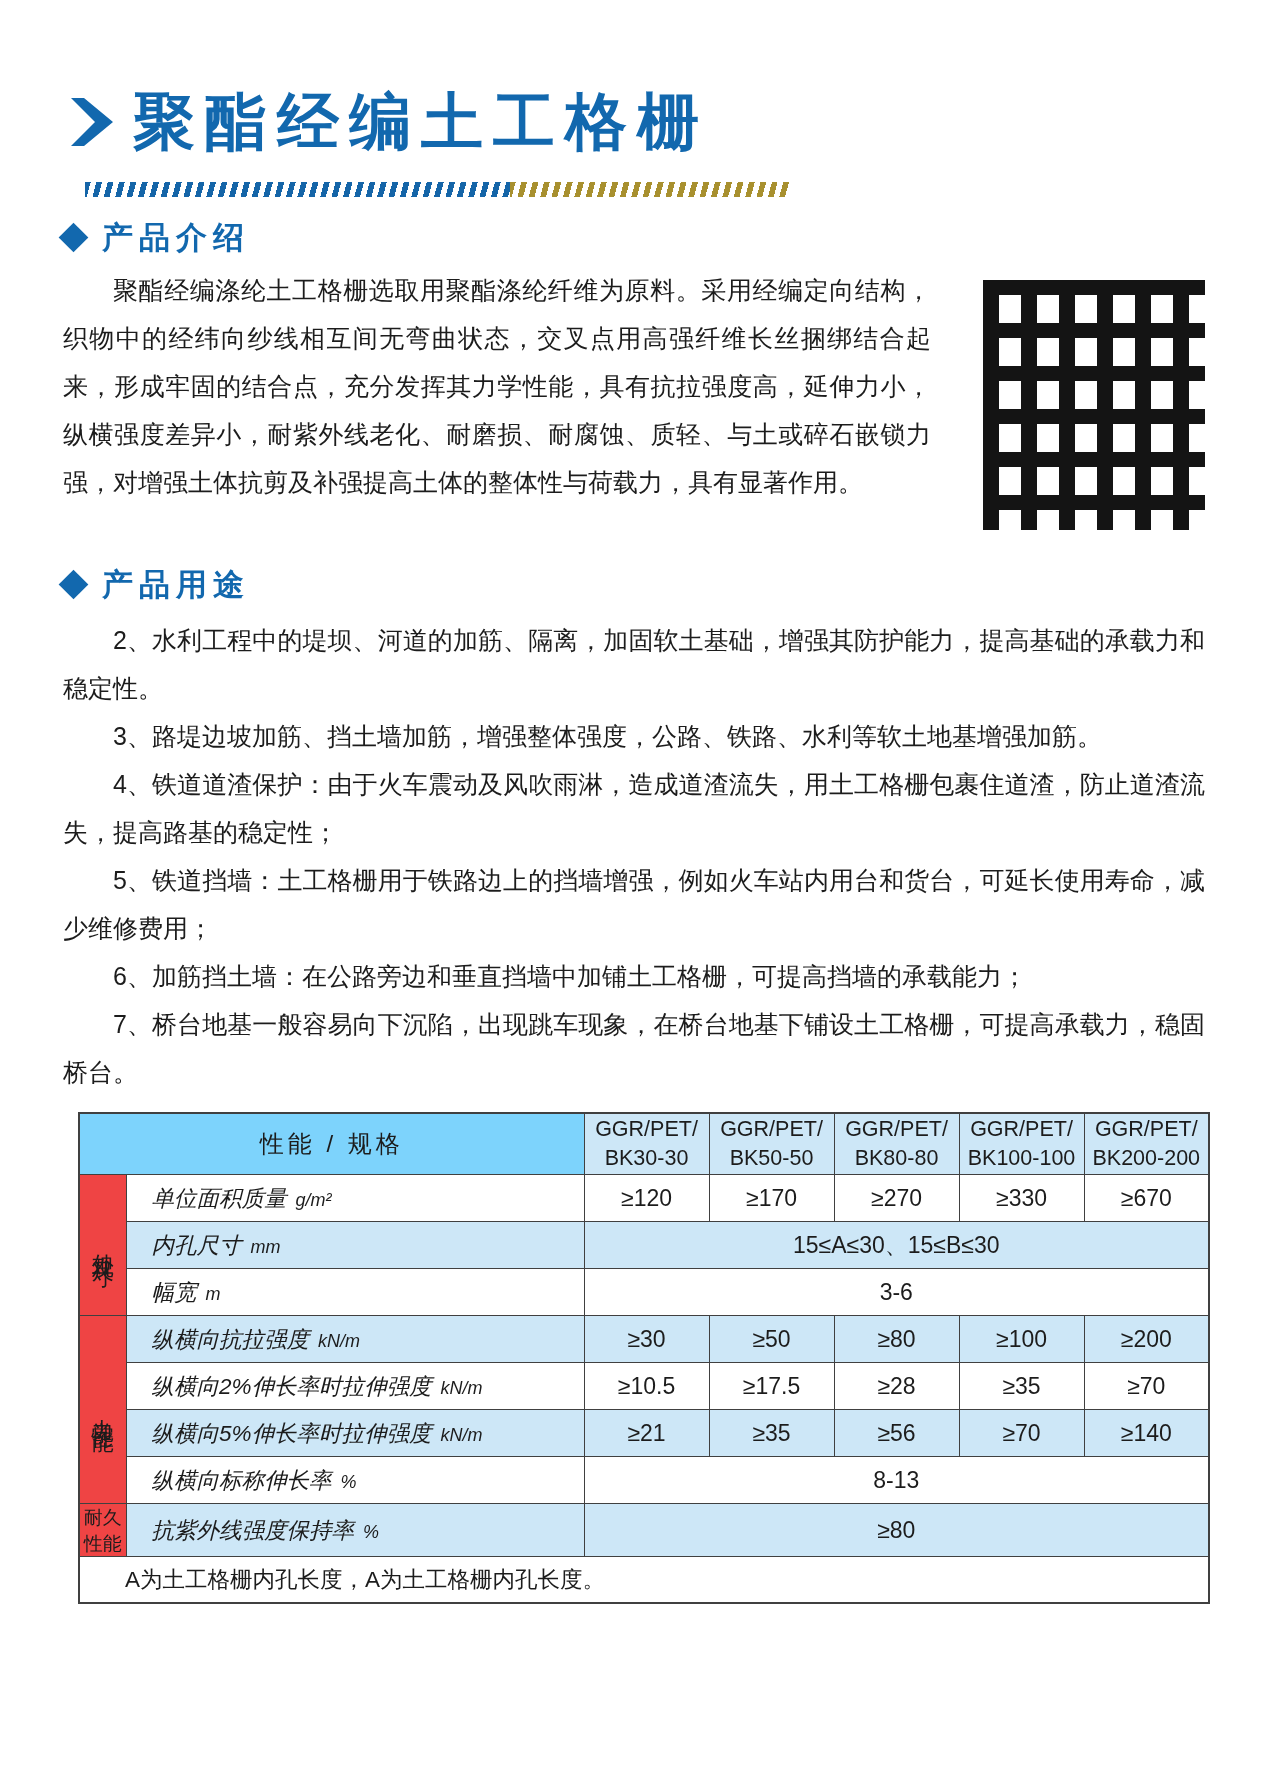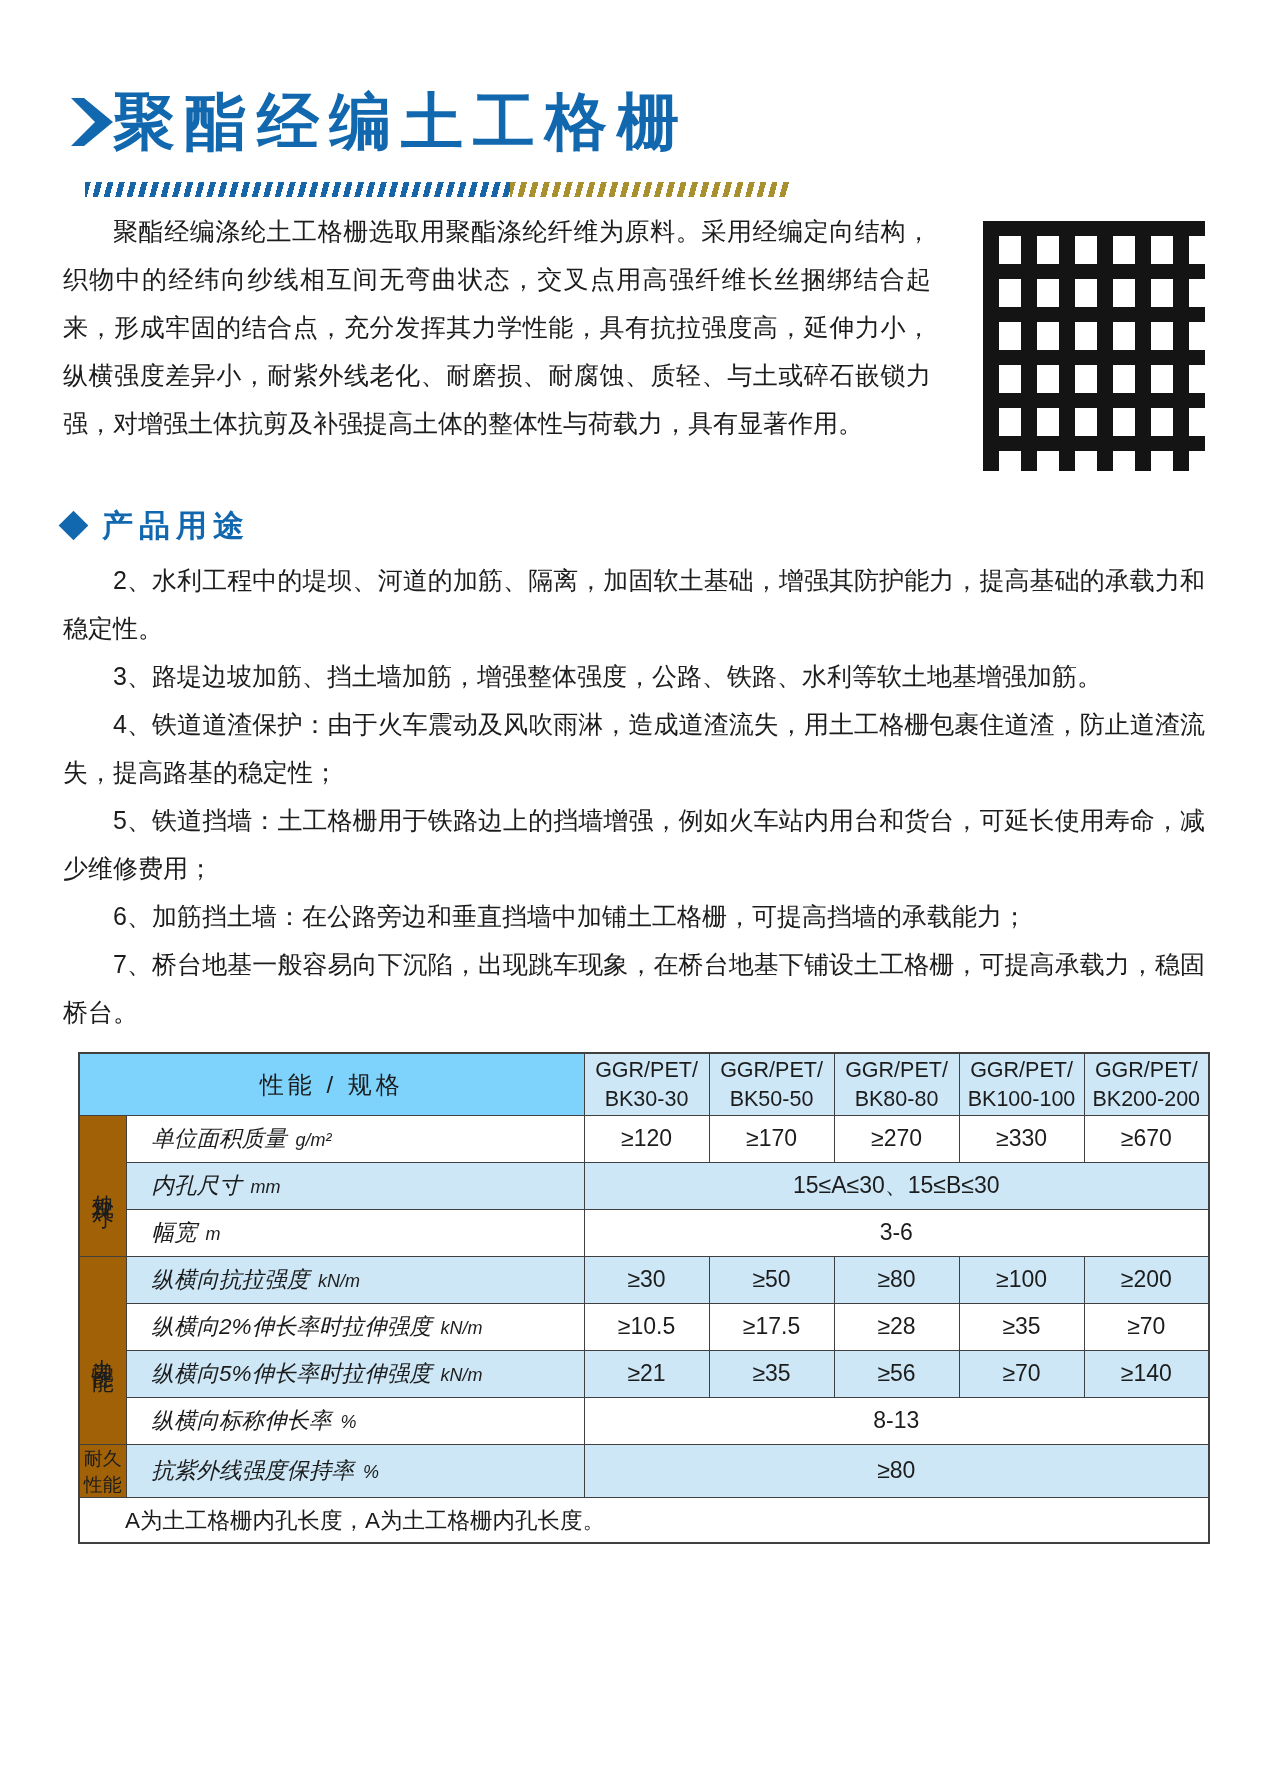--- a/index.html
+++ b/index.html
@@ -7,21 +7,21 @@
     position:relative;
     width:1282px;height:1786px;
     box-sizing:border-box;
     padding:88px 77px 0 63px;
     background:#ffffff;
     font-family:"Liberation Sans","DejaVu Sans",sans-serif;
     color:#1c1c1c;
     overflow:hidden;
   }
   
-  .title-row{display:flex;align-items:center;margin-left:8px;}
+  .title-row{display:flex;align-items:center;gap:20px;margin-left:8px;}
   .title-arrow{width:42px;height:48px;flex:0 0 auto;}
   h1.page-title{
     margin:0;
     font-family:"Liberation Serif","DejaVu Serif",serif;
     font-size:62px;font-weight:bold;color:#1268ae;
     letter-spacing:10px;line-height:1.1;
   }
   .divider{display:flex;height:15px;margin:26px 0 0 22px;width:705px;}
   .divider .hatch-blue{
     width:425px;height:100%;
@@ -69,21 +69,21 @@
     border:1.6px solid #404040;
     font-weight:normal;
     box-sizing:border-box;
   }
   th.corner{height:62px;font-size:24px;letter-spacing:4px;background:#7dd3fc;}
   th.colhead{height:62px;font-size:21.5px;line-height:1.35;background:#cde7f7;}
   td.name{height:47px;text-align:left;padding-left:25px;font-size:22.5px;font-style:italic;}
   td.name .unit{font-size:18px;margin-left:9px;}
   td.val{height:47px;text-align:center;font-size:23px;}
   td.group-cell{
-    width:47px;background:#a16207;text-align:center;vertical-align:middle;
+    width:47px;background:#ef4444;text-align:center;vertical-align:middle;
     font-size:22px;padding:0;
   }
   .vlabel{writing-mode:vertical-rl;text-orientation:upright;letter-spacing:4px;display:inline-block;}
   .vlabel-sm{font-size:19px;line-height:1.15;letter-spacing:0;}
   td.tinted{background:#cde7f7;}
   td.note-cell{height:46px;text-align:left;padding-left:45px;font-size:22.5px;background:#ffffff;}
   .pre{white-space:pre-line;}
   
   .mt-intro{margin-top:22px;}
   .mt-uses{margin-top:36px;}
@@ -98,20 +98,24 @@
     <svg class="title-arrow" viewBox="0 0 42 48">
       <polygon points="0,0 13,0 42,24 13,48 0,48 24,24" fill="#1268ae"></polygon>
     </svg>
     <h1 class="page-title">聚酯经编土工格栅</h1>
   </div>
   <div class="divider">
     <div class="hatch-blue"></div>
     <div class="hatch-gold"></div>
   </div>
 
+  <div class="sec-head mt-intro">
+    <span class="diamond"></span>
+    <span class="sec-title">产品介绍</span>
+  </div>
   <div class="intro-row">
     <p class="body-text">聚酯经编涤纶土工格栅选取用聚酯涤纶纤维为原料。采用经编定向结构，织物中的经纬向纱线相互间无弯曲状态，交叉点用高强纤维长丝捆绑结合起来，形成牢固的结合点，充分发挥其力学性能，具有抗拉强度高，延伸力小，纵横强度差异小，耐紫外线老化、耐磨损、耐腐蚀、质轻、与土或碎石嵌锁力强，对增强土体抗剪及补强提高土体的整体性与荷载力，具有显著作用。</p>
     <div class="geogrid"></div>
   </div>
 
   <div class="sec-head mt-uses">
     <span class="diamond"></span>
     <span class="sec-title">产品用途</span>
   </div>
   <div class="uses-list">

